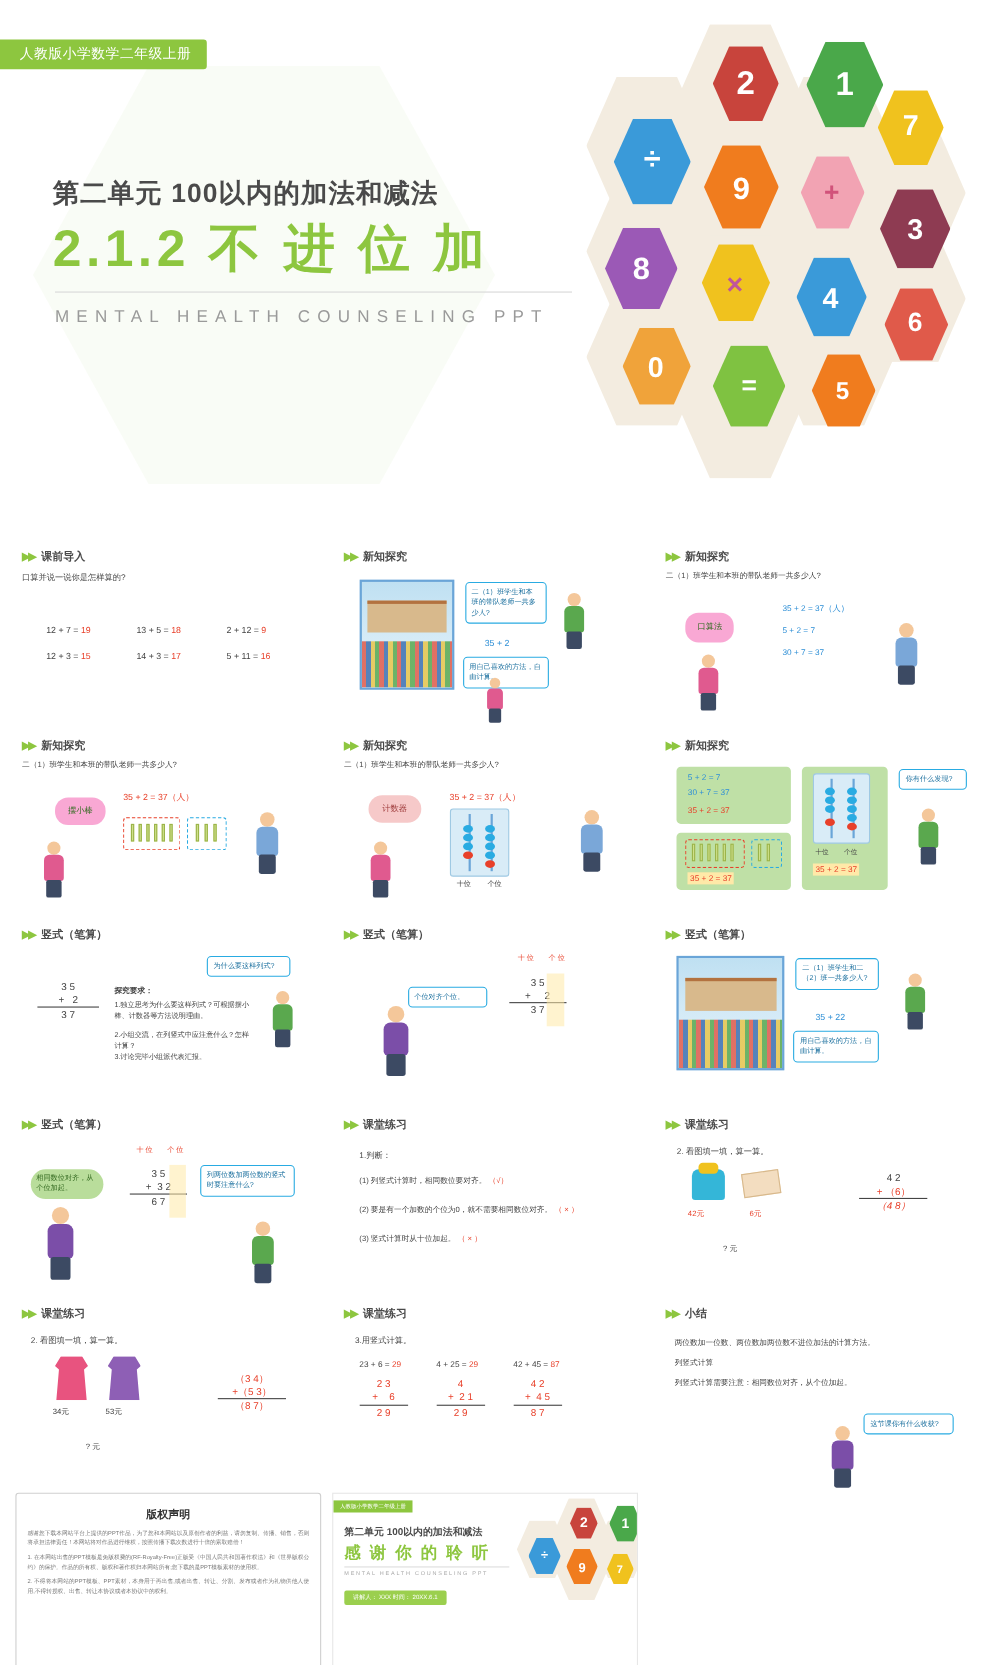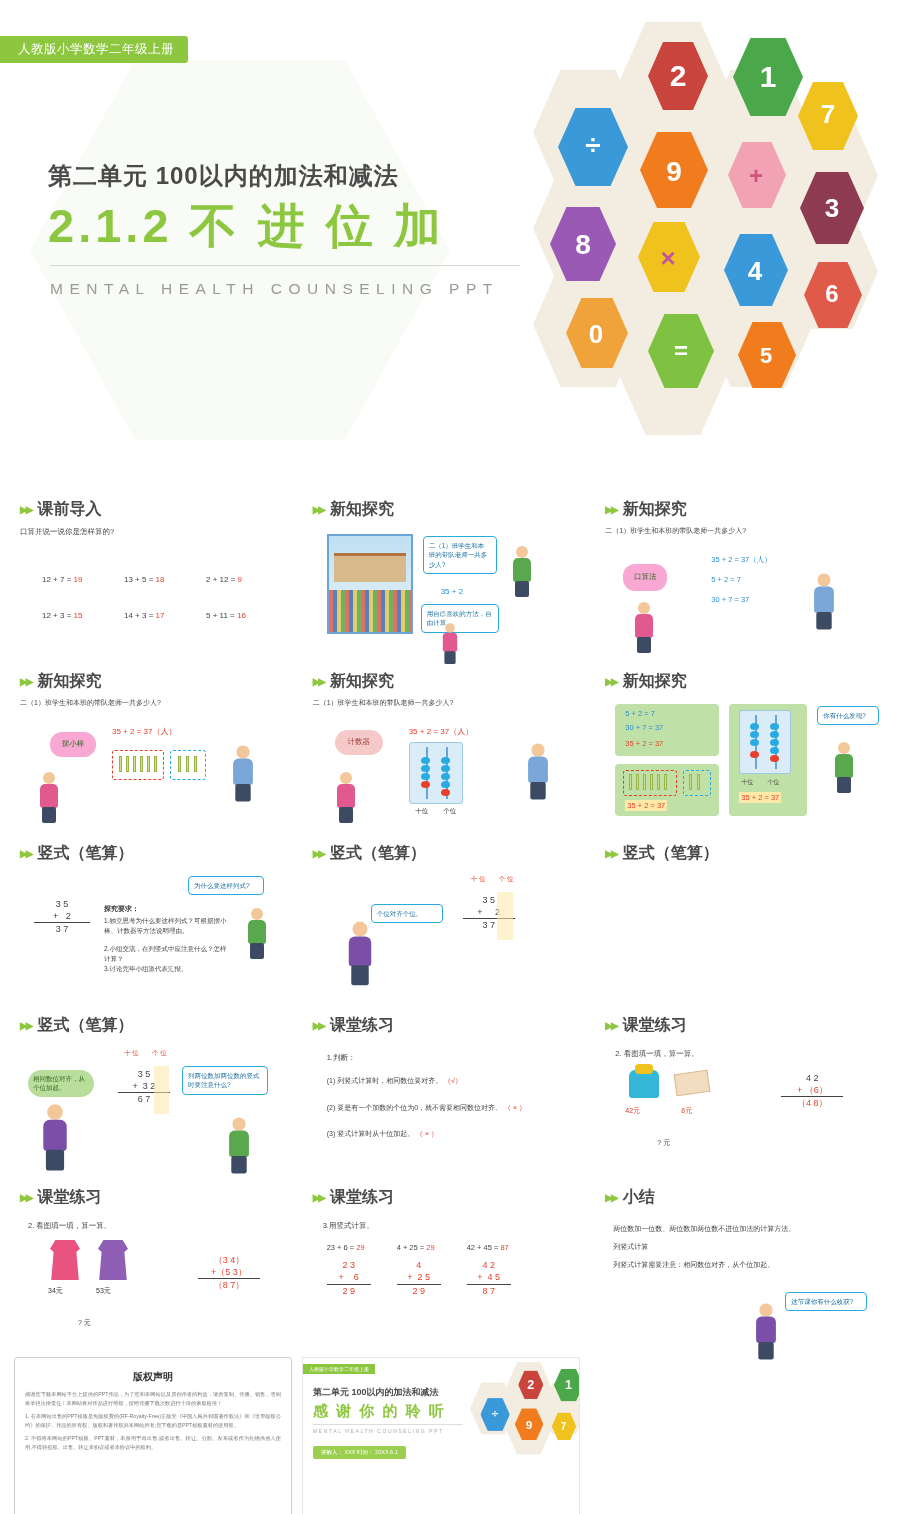--- a/index.html
+++ b/index.html
@@ -48,21 +48,21 @@
   }
 
   
   .grid {
     position:relative; width:900px; padding:0 14px; display:grid;
     grid-template-columns:repeat(3, 1fr); gap:4px 6px;
   }
   .slide { position:relative; height:168px; background:#fff; padding:4px 6px; }
   .s-head { display:flex; align-items:center; gap:6px; margin-bottom:6px; }
   .chev { color:#8dc63f; font-size:10px; letter-spacing:-2px; font-weight:bold; }
-  .s-title { font-size:16px; color:#4a4a4a; font-weight:bold; }
+  .s-title { font-size:10px; color:#4a4a4a; font-weight:bold; }
   .s-body { position:relative; height:138px; font-size:7.5px; line-height:1.5; color:#444; }
   .red { color:#e8402a; }
 
   
   .bub {
     position:absolute; background:#fff; border:1px solid #29abe2; color:#1a6f9e;
     font-size:6.5px; line-height:1.45; padding:4px 5px; border-radius:4px; max-width:96px;
   }
   .bub.cloud { background:#f9a8d4; border:none; color:#2d6a1d; border-radius:12px; }
   .bub.pink { background:#f6c9c9; border:none; color:#9e3b3b; border-radius:14px; }
@@ -180,21 +180,21 @@
 
 <div class="grid">
 
   <div class="slide">
     <div class="s-head">
       <span class="chev">▶▶</span>
       <span class="s-title">课前导入</span>
     </div>
     <div class="s-body">
       <div style="font-size:7.5px;">口算并说一说你是怎样算的?</div>
-      <div style="position:absolute;left:22px;top:48px;display:grid;grid-template-columns:repeat(3,78px);gap:24px 4px;font-size:8px;">
+      <div style="position:absolute;left:22px;top:48px;display:grid;grid-template-columns:repeat(3,78px);gap:12px 4px;font-size:8px;">
         <div><span>12 + 7 =</span> <span class="red">19</span></div>
         <div><span>13 + 5 =</span> <span class="red">18</span></div>
         <div><span>2 + 12 =</span> <span class="red">9</span></div>
         <div><span>12 + 3 =</span> <span class="red">15</span></div>
         <div><span>14 + 3 =</span> <span class="red">17</span></div>
         <div><span>5 + 11 =</span> <span class="red">16</span></div>
       </div>
     </div>
   </div>
 
@@ -415,20 +415,35 @@
           <div class="p-legs"></div>
       </div>
     </div>
   </div>
 
   <div class="slide">
     <div class="s-head">
       <span class="chev">▶▶</span>
       <span class="s-title">竖式（笔算）</span>
     </div>
+    <div class="s-body">
+      <div class="pic" style="left:10px;top:6px;width:98px;height:104px;">
+        <div class="sky"></div>
+          <div class="bld"></div>
+          <div class="crowd"></div>
+      </div>
+      <div class="bub" style="left:118px;top:8px;width:76px;">二（1）班学生和二（2）班一共多少人?</div>
+      <div style="position:absolute;left:136px;top:56px;font-size:8px;color:#2e8fd6;">35 + 22</div>
+      <div class="bub" style="left:116px;top:74px;width:78px;">用自己喜欢的方法，自由计算。</div>
+      <div class="person" style="left:214px;top:22px;">
+        <div class="p-head" style="background:#f4c79a;"></div>
+          <div class="p-body" style="background:#5aa84e;"></div>
+          <div class="p-legs"></div>
+      </div>
+    </div>
   </div>
 
   <div class="slide">
     <div class="s-head">
       <span class="chev">▶▶</span>
       <span class="s-title">竖式（笔算）</span>
     </div>
     <div class="s-body">
       <div class="bub grn" style="left:8px;top:28px;width:66px;">相同数位对齐，从个位加起。</div>
       <div class="colhdr" style="position:absolute;left:104px;top:6px;">十 位</div>
@@ -483,21 +498,21 @@
       <div style="position:absolute;left:10px;top:6px;font-size:7.5px;">2. 看图填一填，算一算。</div>
       <div style="position:absolute;left:24px;top:28px;width:30px;height:28px;background:#34b6d8;border-radius:6px 6px 3px 3px;"></div>
       <div style="position:absolute;left:30px;top:22px;width:18px;height:10px;background:#f0c21e;border-radius:4px;"></div>
       <div style="position:absolute;left:70px;top:30px;width:34px;height:22px;background:#f3ddc0;border:1px solid #d8b98c;transform:rotate(-8deg);"></div>
       <div class="tag" style="left:20px;top:64px;">42元</div>
       <div class="tag" style="left:76px;top:64px;">6元</div>
       <div style="position:absolute;left:52px;top:96px;font-size:7px;">? 元</div>
       <div class="vform" style="left:176px;top:30px;width:62px;">
         <div class="row">4 2</div>
         <div class="row" style="color:#e8402a;">+ （6）</div>
-        <div class="row vline" style="color:#e8402a;">（4 8）</div>
+        <div class="row vline" style="color:#e8402a;font-style:italic;">（4 8）</div>
       </div>
     </div>
   </div>
 
   <div class="slide">
     <div class="s-head">
       <span class="chev">▶▶</span>
       <span class="s-title">课堂练习</span>
     </div>
     <div class="s-body">
@@ -528,21 +543,21 @@
           <div class="vform" style="position:relative;left:0;top:6px;width:44px;color:#e8402a;">
             <div class="row">2 3</div>
             <div class="row">+    6</div>
             <div class="row vline">2 9</div>
           </div>
         </div>
         <div>
           <div style="font-size:7.5px;"><span>4 + 25 =</span> <span class="red">29</span></div>
           <div class="vform" style="position:relative;left:0;top:6px;width:44px;color:#e8402a;">
             <div class="row">4</div>
-            <div class="row">+  2 5</div>
+            <div class="row">+  2 1</div>
             <div class="row vline">2 9</div>
           </div>
         </div>
         <div>
           <div style="font-size:7.5px;"><span>42 + 45 =</span> <span class="red">87</span></div>
           <div class="vform" style="position:relative;left:0;top:6px;width:44px;color:#e8402a;">
             <div class="row">4 2</div>
             <div class="row">+  4 5</div>
             <div class="row vline">8 7</div>
           </div>

